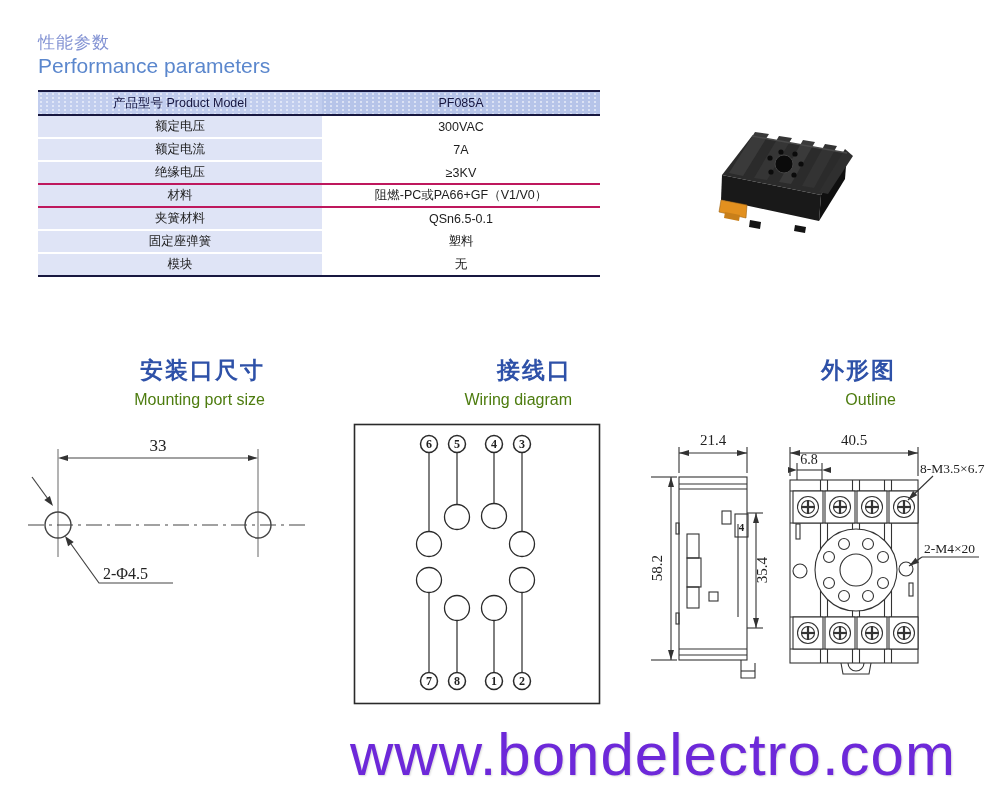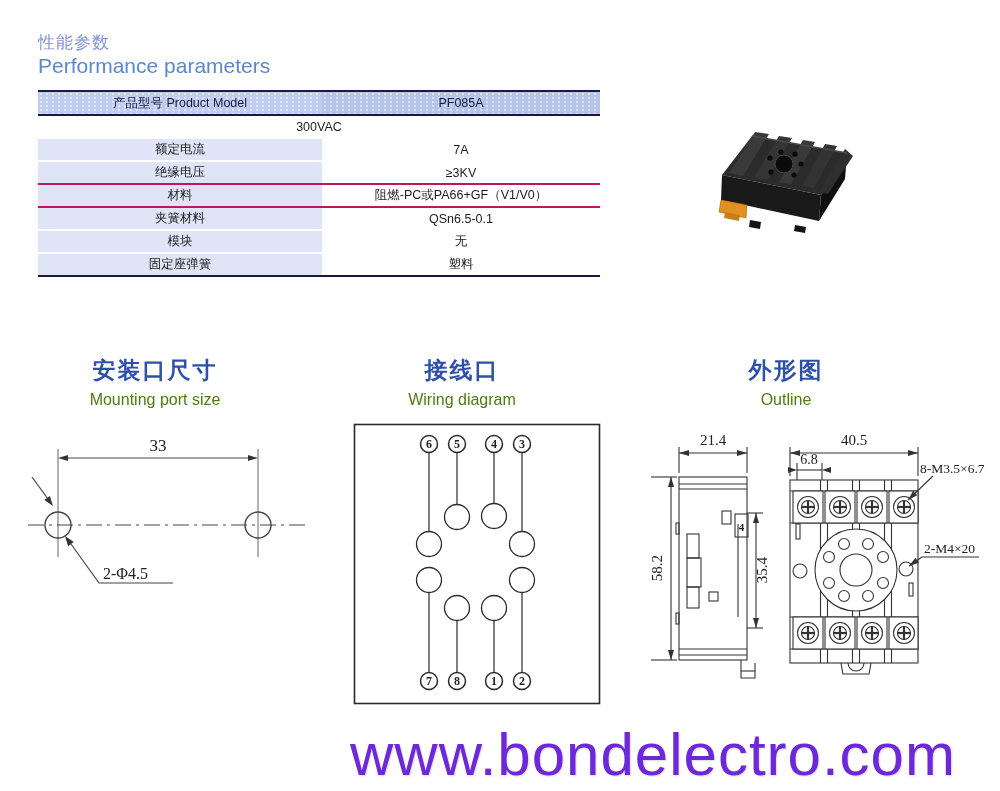--- a/index.html
+++ b/index.html
@@ -25,21 +25,21 @@
   .tcell-l { width:284px; background:#dfe4f6; }
   .tcell-r { flex:1; background:#ffffff; }
   .trow.hdr .tcell-l, .trow.hdr .tcell-r {
     background-color:#b6c4e9;
     background-image:radial-gradient(circle, rgba(255,255,255,.5) 1px, transparent 1.3px);
     background-size:6px 4px; color:#15153f;
   }
   .trow.hdr .tcell-l { background-color:#c1cdee; }
 
   
-  .sec { position:absolute; width:220px; text-align:center; }
+  .sec { position:absolute; width:220px; text-align:right; }
   .sec .zh { font-size:23px; font-weight:bold; color:#2e51a8; letter-spacing:2px; }
   .sec .en { font-size:16px; color:#4d7c0f; margin-top:5px; }
   .sec-mounting { left:45px; top:355px; }
   .sec-wiring  { left:352px; top:355px; }
   .sec-outline { left:676px; top:355px; }
 
   
   .svg-abs { position:absolute; }
   svg text { font-family:"Liberation Serif", serif; fill:#222; }
 
@@ -57,45 +57,46 @@
 
   <div class="title-zh">性能参数</div>
   <div class="title-en">Performance parameters</div>
 
   <div class="spec-table">
     <div class="trow hdr">
       <div class="tcell-l">产品型号 Product Model</div>
       <div class="tcell-r">PF085A</div>
     </div>
     <div class="trow">
+      <div class="tcell-l">额定电压</div>
       <div class="tcell-r">300VAC</div>
     </div>
     <div class="trow">
       <div class="tcell-l">额定电流</div>
       <div class="tcell-r">7A</div>
     </div>
     <div class="trow darkline">
       <div class="tcell-l">绝缘电压</div>
       <div class="tcell-r">≥3KV</div>
     </div>
     <div class="trow darkline">
       <div class="tcell-l">材料</div>
       <div class="tcell-r">阻燃-PC或PA66+GF（V1/V0）</div>
     </div>
     <div class="trow">
       <div class="tcell-l">夹簧材料</div>
       <div class="tcell-r">QSn6.5-0.1</div>
     </div>
     <div class="trow">
+      <div class="tcell-l">固定座弹簧</div>
+      <div class="tcell-r">塑料</div>
+    </div>
+    <div class="trow">
       <div class="tcell-l">模块</div>
       <div class="tcell-r">无</div>
-    </div>
-    <div class="trow">
-      <div class="tcell-l">固定座弹簧</div>
-      <div class="tcell-r">塑料</div>
     </div>
   </div>
 
   <svg class="svg-abs" style="left:695px;top:120px;" width="200" height="118" viewBox="0 0 200 118">
 
     <polygon points="57,16 152,33 126,75 27,55" fill="#2b2b2b"></polygon>
     <polygon points="27,55 126,75 124,101 26,80" fill="#191919"></polygon>
     <polygon points="126,75 152,33 150,59 124,101" fill="#0f0f0f"></polygon>
 
     <polygon points="60,12 74,14 48,56 34,53" fill="#3a3a3a"></polygon>

